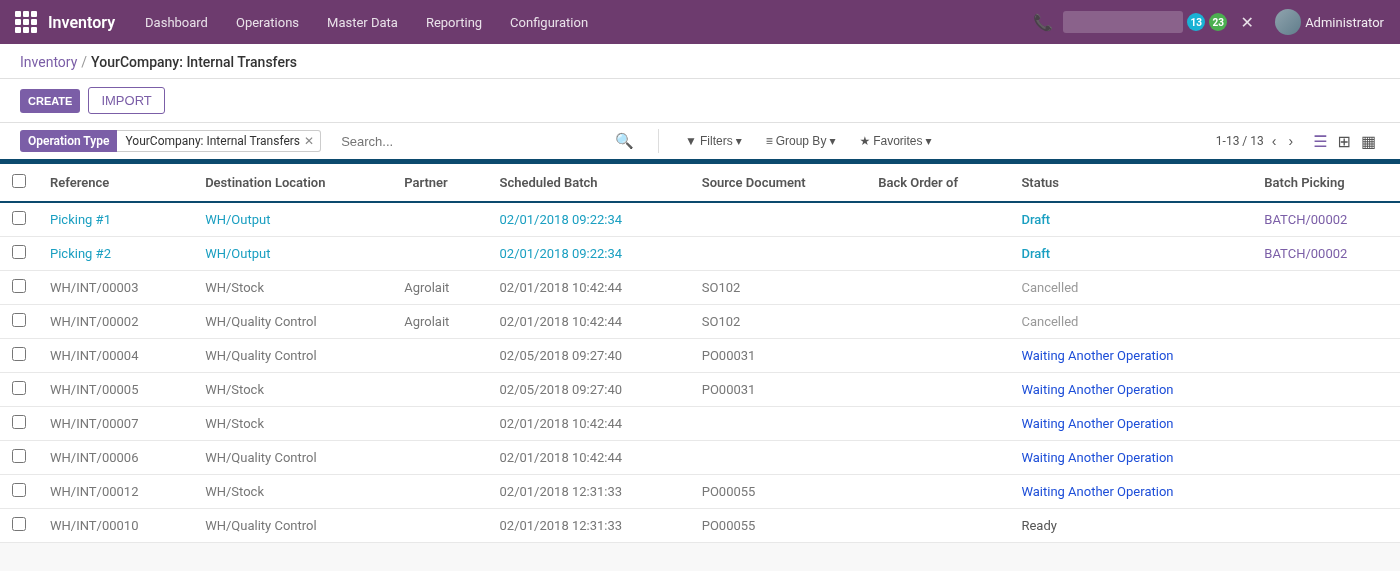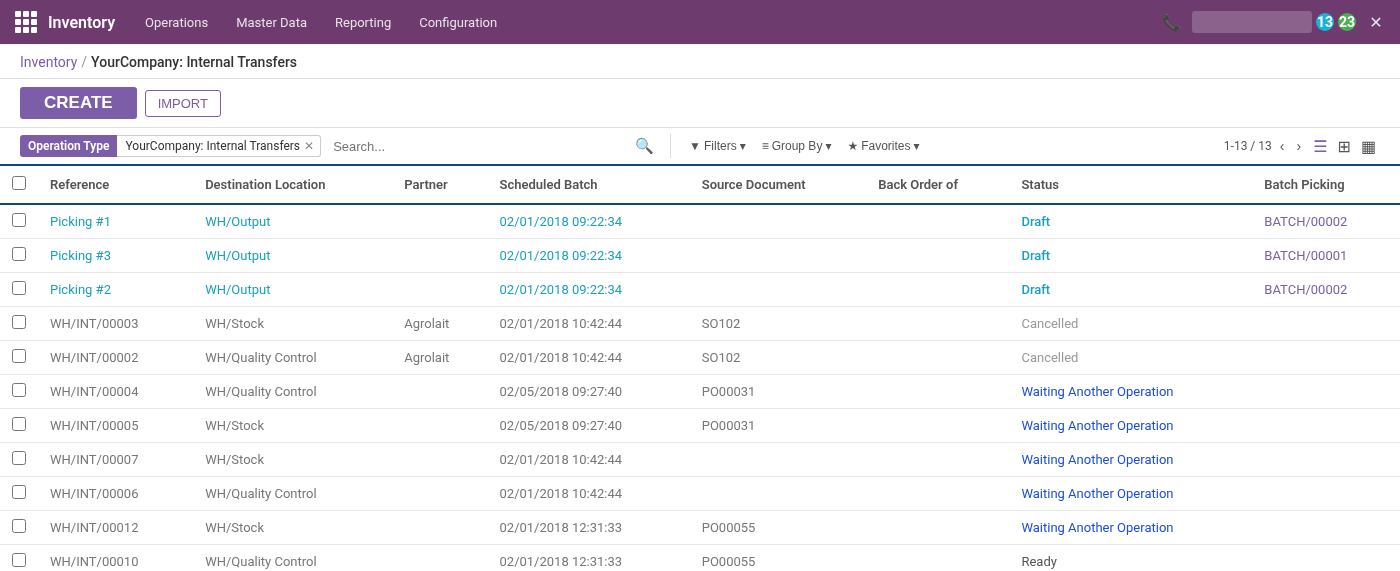--- a/index.html
+++ b/index.html
@@ -9,35 +9,35 @@
     .top-nav { background: #6d3b6e; color: #fff; display: flex; align-items: center; height: 44px; padding: 0 8px; gap: 0; }
     .nav-grid-icon { display: flex; align-items: center; justify-content: center; width: 36px; height: 44px; cursor: pointer; }
     .grid-dots { display: grid; grid-template-columns: repeat(3,6px); grid-template-rows: repeat(3,6px); gap: 2px; }
     .grid-dot { background: #fff; border-radius: 1px; width: 6px; height: 6px; }
     .nav-brand { font-size: 16px; font-weight: 600; color: #fff; margin: 0 16px 0 4px; white-space: nowrap; }
     .nav-menu { display: flex; align-items: center; gap: 0; flex: 1; }
     .nav-item { color: rgba(255,255,255,0.85); padding: 0 14px; height: 44px; display: flex; align-items: center; cursor: pointer; font-size: 13px; white-space: nowrap; }
     .nav-right { display: flex; align-items: center; gap: 4px; margin-left: auto; }
     .nav-icon-btn { color: rgba(255,255,255,0.85); width: 32px; height: 32px; display: flex; align-items: center; justify-content: center; cursor: pointer; font-size: 16px; }
     .nav-search-bar { background: rgba(255,255,255,0.2); border: none; border-radius: 3px; color: #fff; padding: 4px 8px; width: 120px; font-size: 12px; }
-    .nav-badge { background: #1ab2d5; color: #fff; border-radius: 50%; width: 18px; height: 18px; display: flex; align-items: center; justify-content: center; font-size: 14px; font-weight: 700; position: relative; cursor: pointer; }
+    .nav-badge { background: #1ab2d5; color: #fff; border-radius: 50%; width: 18px; height: 18px; display: flex; align-items: center; justify-content: center; font-size: 10px; font-weight: 700; position: relative; cursor: pointer; }
     .nav-badge.green { background: #4caf50; }
     .nav-avatar { display: flex; align-items: center; gap: 4px; color: rgba(255,255,255,0.9); cursor: pointer; padding: 0 8px; font-size: 13px; }
     .avatar-img { width: 26px; height: 26px; border-radius: 50%; background: linear-gradient(135deg, #90a4ae 0%, #607d8b 100%); }
 
     
     .page-header { background: #fff; border-bottom: 1px solid #e0e0e0; padding: 10px 20px 0 20px; }
     .breadcrumb { display: flex; align-items: center; gap: 4px; font-size: 14px; color: #666; padding-bottom: 8px; }
     .breadcrumb-link { color: #7b5ea7; cursor: pointer; }
     .breadcrumb-sep { color: #999; }
     .breadcrumb-current { color: #333; font-weight: 500; }
 
     
     .toolbar { background: #fff; padding: 8px 20px; display: flex; align-items: center; gap: 8px; border-bottom: 1px solid #e0e0e0; }
-    .btn-create { background: #7b5ea7; color: #fff; border: none; border-radius: 3px; padding: 6px 24px; font-size: 17px; font-weight: 600; cursor: pointer; }
+    .btn-create { background: #7b5ea7; color: #fff; border: none; border-radius: 3px; padding: 6px 8px; font-size: 11px; font-weight: 600; cursor: pointer; }
     .btn-import { background: transparent; color: #7b5ea7; border: 1px solid #7b5ea7; border-radius: 3px; padding: 5px 12px; font-size: 13px; cursor: pointer; }
     .filter-btn { border: none; background: transparent; color: #555; cursor: pointer; font-size: 12px; display: flex; align-items: center; gap: 3px; padding: 4px 6px; }
     .pagination { font-size: 12px; color: #555; display: flex; align-items: center; gap: 4px; }
     .page-nav { background: transparent; border: none; color: #555; cursor: pointer; font-size: 14px; padding: 2px 4px; }
     .view-icons { display: flex; align-items: center; gap: 2px; }
     .view-icon-btn { background: transparent; border: none; cursor: pointer; color: #555; font-size: 16px; padding: 2px 4px; }
     .view-icon-btn.active { color: #7b5ea7; }
 
     
     .table-container { background: #fff; overflow: auto; }
@@ -50,21 +50,21 @@
     .checkbox { width: 14px; height: 14px; cursor: pointer; accent-color: #7b5ea7; }
     .link-blue { color: #1a9fc1; cursor: pointer; text-decoration: none; }
     .link-purple { color: #7b5ea7; cursor: pointer; text-decoration: none; }
     .status-draft { color: #1a9fc1; font-weight: 500; }
     .status-cancelled { color: #999; }
     .status-waiting { color: #1d4ed8; }
     .status-ready { color: #555; }
     .text-muted { color: #777; }
 
     
-    .search-combined { background: #fff; padding: 6px 20px; border-bottom: 2px solid #0c4a6e; display: flex; align-items: center; gap: 4px; }
+    .search-combined { background: #fff; padding: 6px 20px; border-bottom: 5px solid #0c4a6e; display: flex; align-items: center; gap: 12px; }
     .op-type-wrap { display: flex; align-items: center; }
     .op-label { background: #7b5ea7; color: #fff; padding: 4px 8px; font-size: 12px; font-weight: 600; border-radius: 3px 0 0 3px; white-space: nowrap; }
     .op-value { border: 1px solid #ccc; border-left: none; border-radius: 0 3px 3px 0; padding: 3px 6px 3px 8px; font-size: 12px; color: #333; display: flex; align-items: center; gap: 4px; background: #fff; }
     .op-close { color: #888; cursor: pointer; font-size: 12px; line-height: 1; }
     .search-input-area { flex: 1; border: none; outline: none; font-size: 13px; color: #ec4899; padding: 4px 8px; }
     .search-magnifier { color: #888; cursor: pointer; font-size: 15px; margin-right: 4px; }
   </style>
 </head>
 <body>
 
@@ -77,31 +77,36 @@
       <div class="grid-dot"></div>
         <div class="grid-dot"></div>
         <div class="grid-dot"></div>
       <div class="grid-dot"></div>
         <div class="grid-dot"></div>
         <div class="grid-dot"></div>
     </div>
   </div>
   <span class="nav-brand">Inventory</span>
   <div class="nav-menu">
+    <span class="nav-item">Dashboard</span>
     <span class="nav-item">Operations</span>
     <span class="nav-item">Master Data</span>
     <span class="nav-item">Reporting</span>
     <span class="nav-item">Configuration</span>
   </div>
   <div class="nav-right">
     <div class="nav-icon-btn">📞</div>
     <input class="nav-search-bar" type="text" style="">
     <div class="nav-badge">13</div>
     <div class="nav-badge green">23</div>
     <div class="nav-icon-btn">✕</div>
+    <div class="nav-avatar">
+      <div class="avatar-img"></div>
+      <span>Administrator</span>
+    </div>
   </div>
 </nav>
 
 <div class="page-header">
   <div class="breadcrumb">
     <span class="breadcrumb-link">Inventory</span>
     <span class="breadcrumb-sep">/</span>
     <span class="breadcrumb-current">YourCompany: Internal Transfers</span>
   </div>
 </div>
@@ -227,49 +232,20 @@
     </td>
     <td>
       <a class="link-purple">BATCH/00002</a>
     </td>
   </tr>
         <tr>
     <td class="checkbox-cell">
       <input type="checkbox" class="checkbox" style="">
     </td>
     <td>
-      <a class="link-blue">Picking #3</a>
-    </td>
-    <td>
-      <a class="link-blue">WH/Output</a>
-    </td>
-    <td>
-      <span class="text-muted"></span>
-    </td>
-    <td>
-      <a class="link-blue">02/01/2018 09:22:34</a>
-    </td>
-    <td>
-      <span class="text-muted"></span>
-    </td>
-    <td>
-      <span class="text-muted"></span>
-    </td>
-    <td>
-      <span class="status-draft">Draft</span>
-    </td>
-    <td>
-      <a class="link-purple">BATCH/00001</a>
-    </td>
-  </tr>
-        <tr>
-    <td class="checkbox-cell">
-      <input type="checkbox" class="checkbox" style="">
-    </td>
-    <td>
       <a class="link-blue">Picking #2</a>
     </td>
     <td>
       <a class="link-blue">WH/Output</a>
     </td>
     <td>
       <span class="text-muted"></span>
     </td>
     <td>
       <a class="link-blue">02/01/2018 09:22:34</a>

